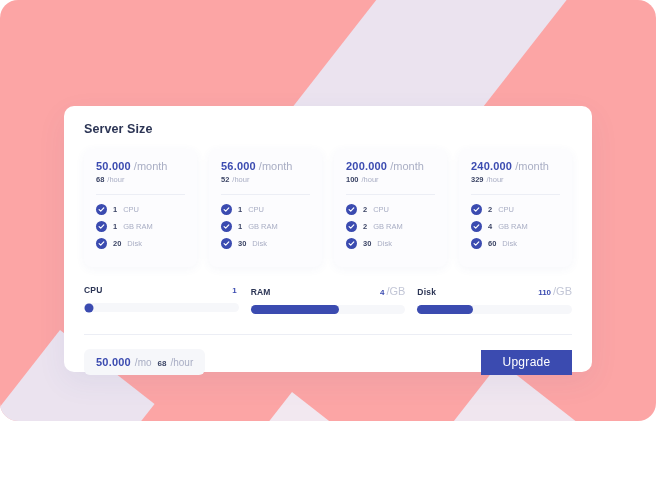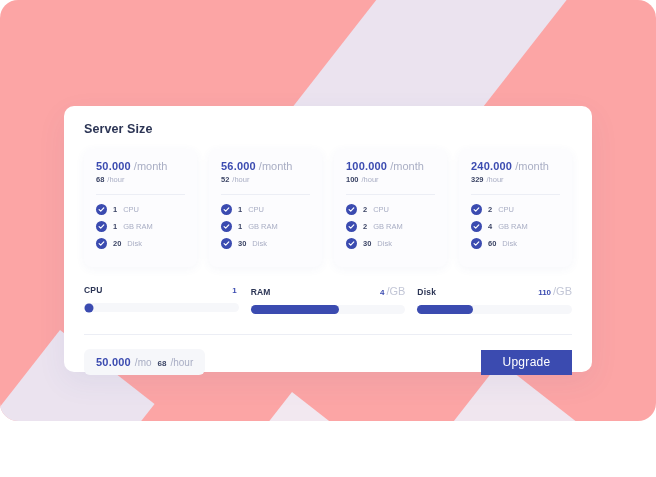--- a/index.html
+++ b/index.html
@@ -359,21 +359,21 @@
                 <path d="M1.6 5.1 L3.9 7.3 L8.3 2.6" stroke="#ffffff" stroke-width="1.7" fill="none" stroke-linecap="round" stroke-linejoin="round"></path>
               </svg>
             </span>
           <span class="spec-num">30</span>
           <span class="spec-label">Disk</span>
         </div>
       </div>
 
       <div class="plan-card">
         <div class="price-row">
-          <span class="price-main">100.000</span>
+          <span class="price-main">200.000</span>
           <span class="price-unit">/month</span>
         </div>
         <div class="hour-row">
           <span class="hour-main">100</span>
           <span class="hour-unit">/hour</span>
         </div>
         <div class="card-divider"></div>
         <div class="spec-row">
           <span class="check-icon">
               <svg width="7" height="7" viewBox="0 0 10 10">

